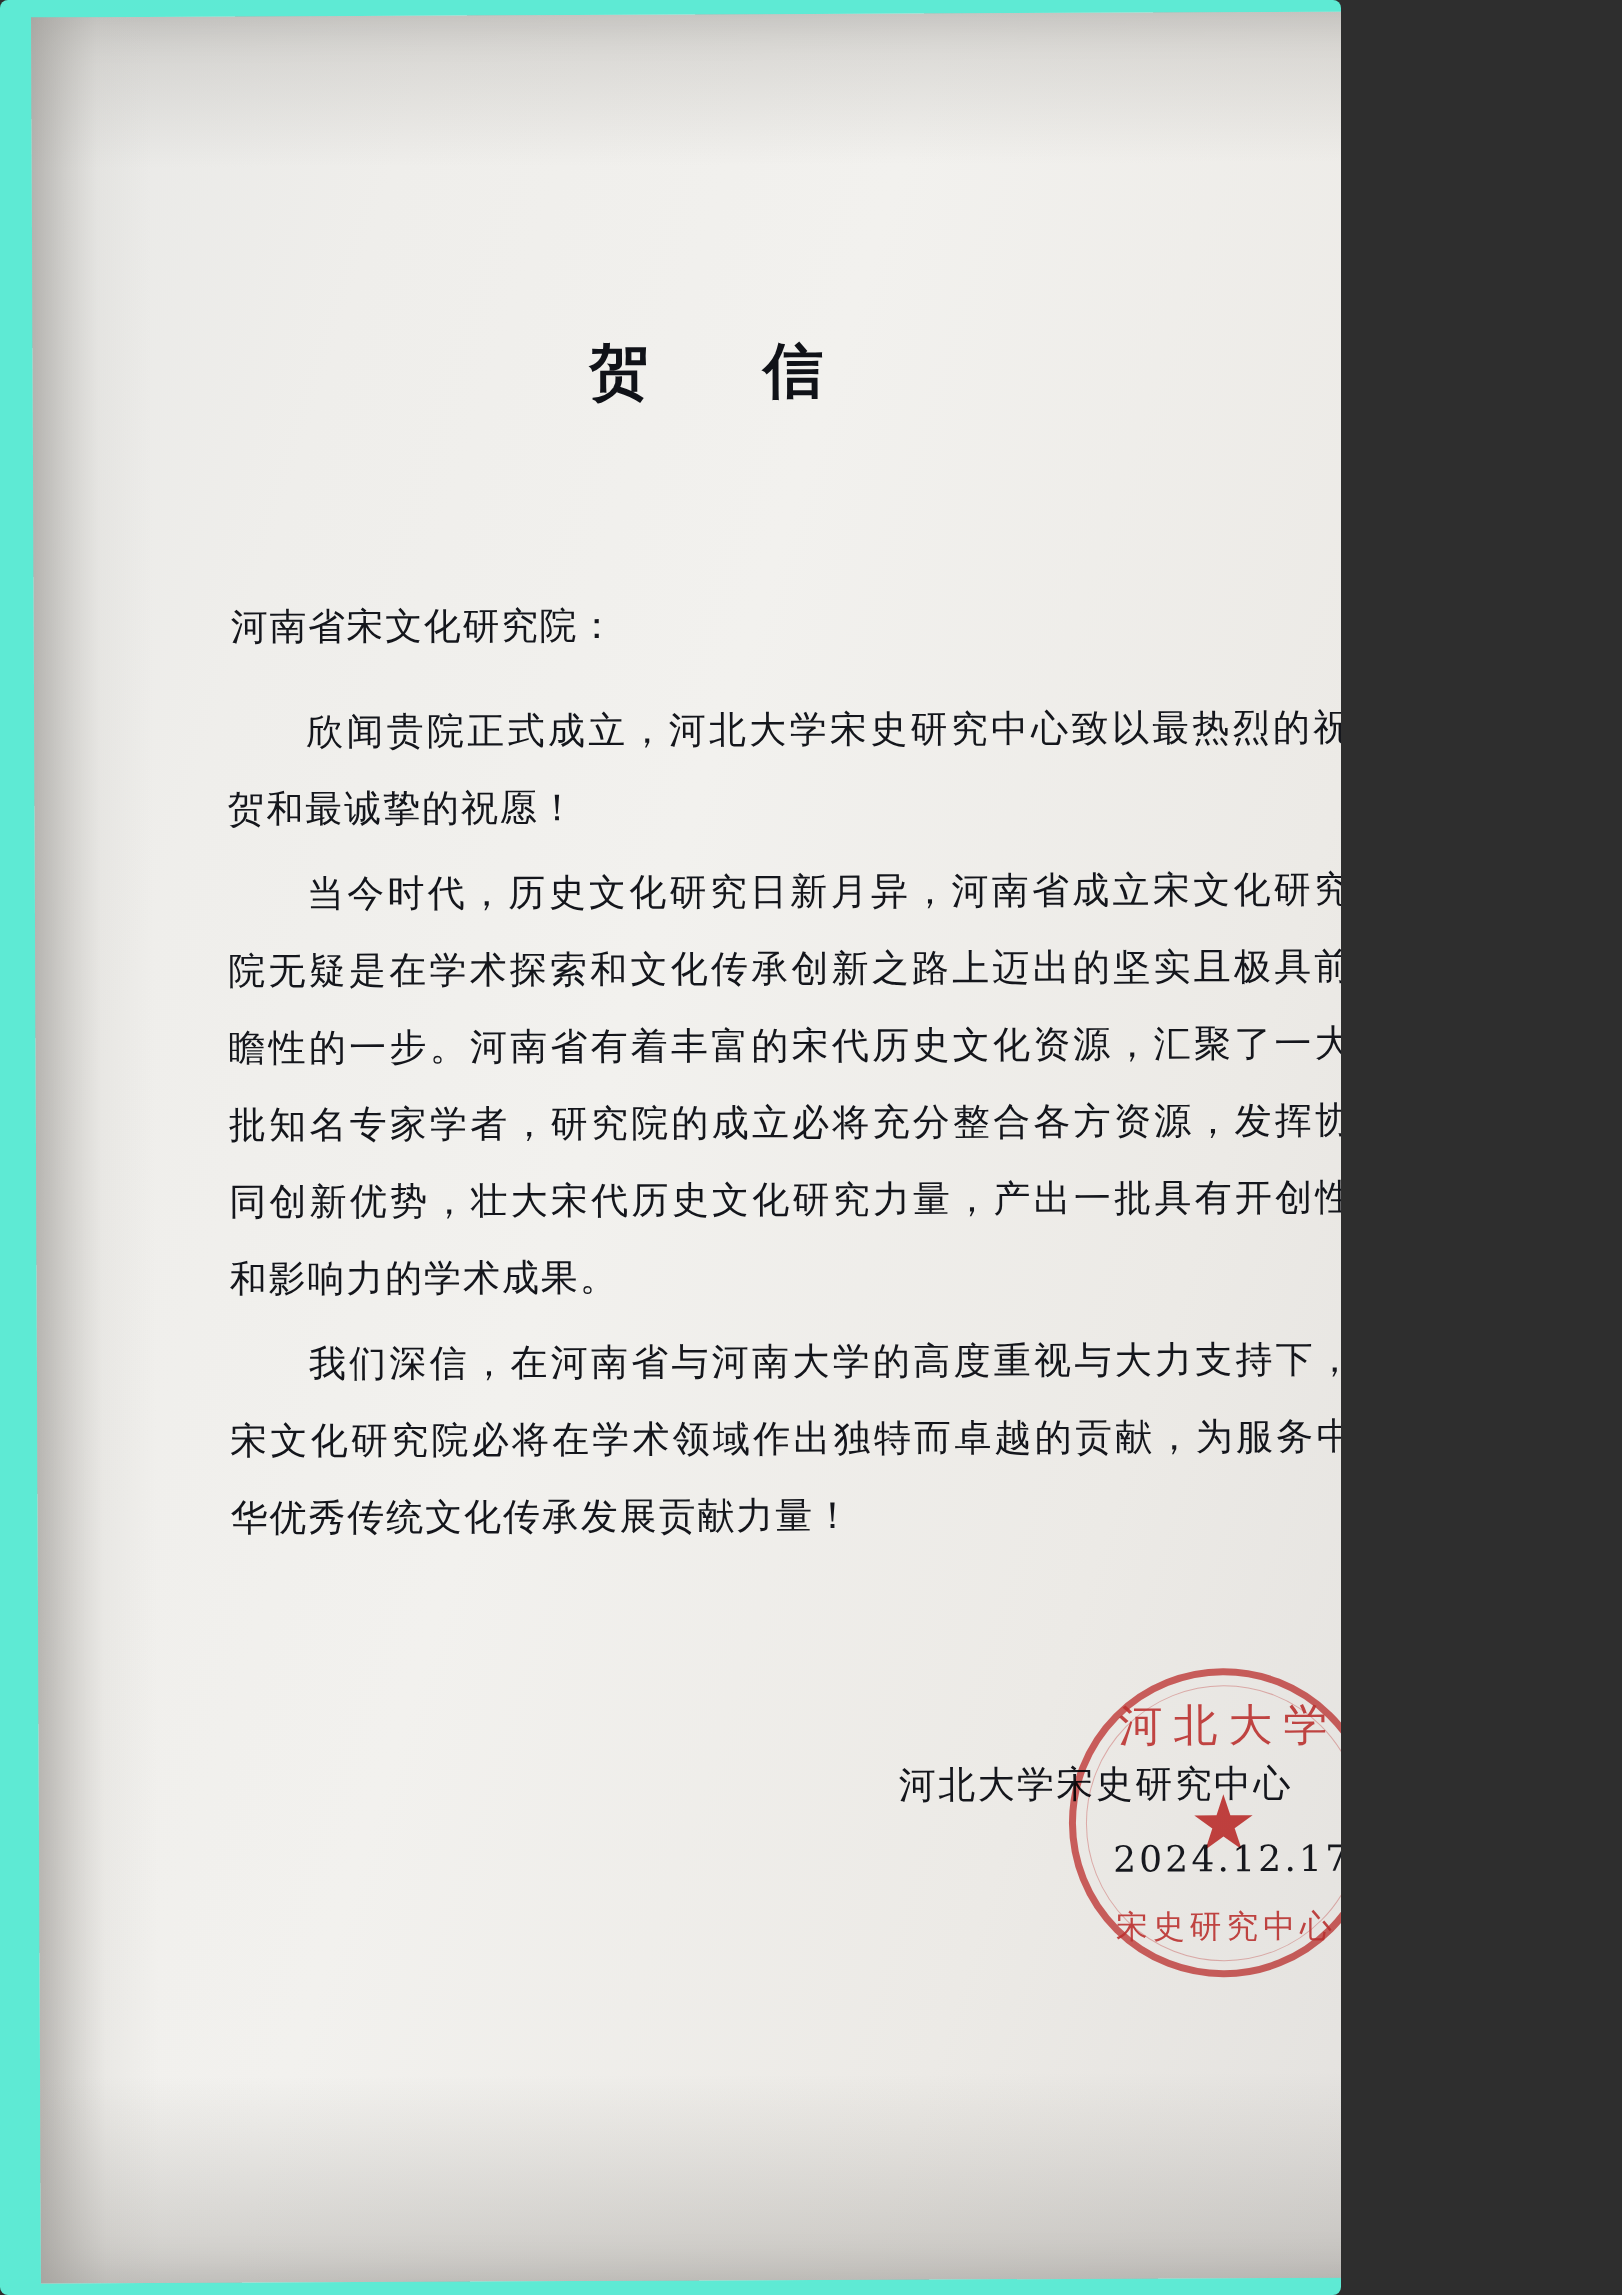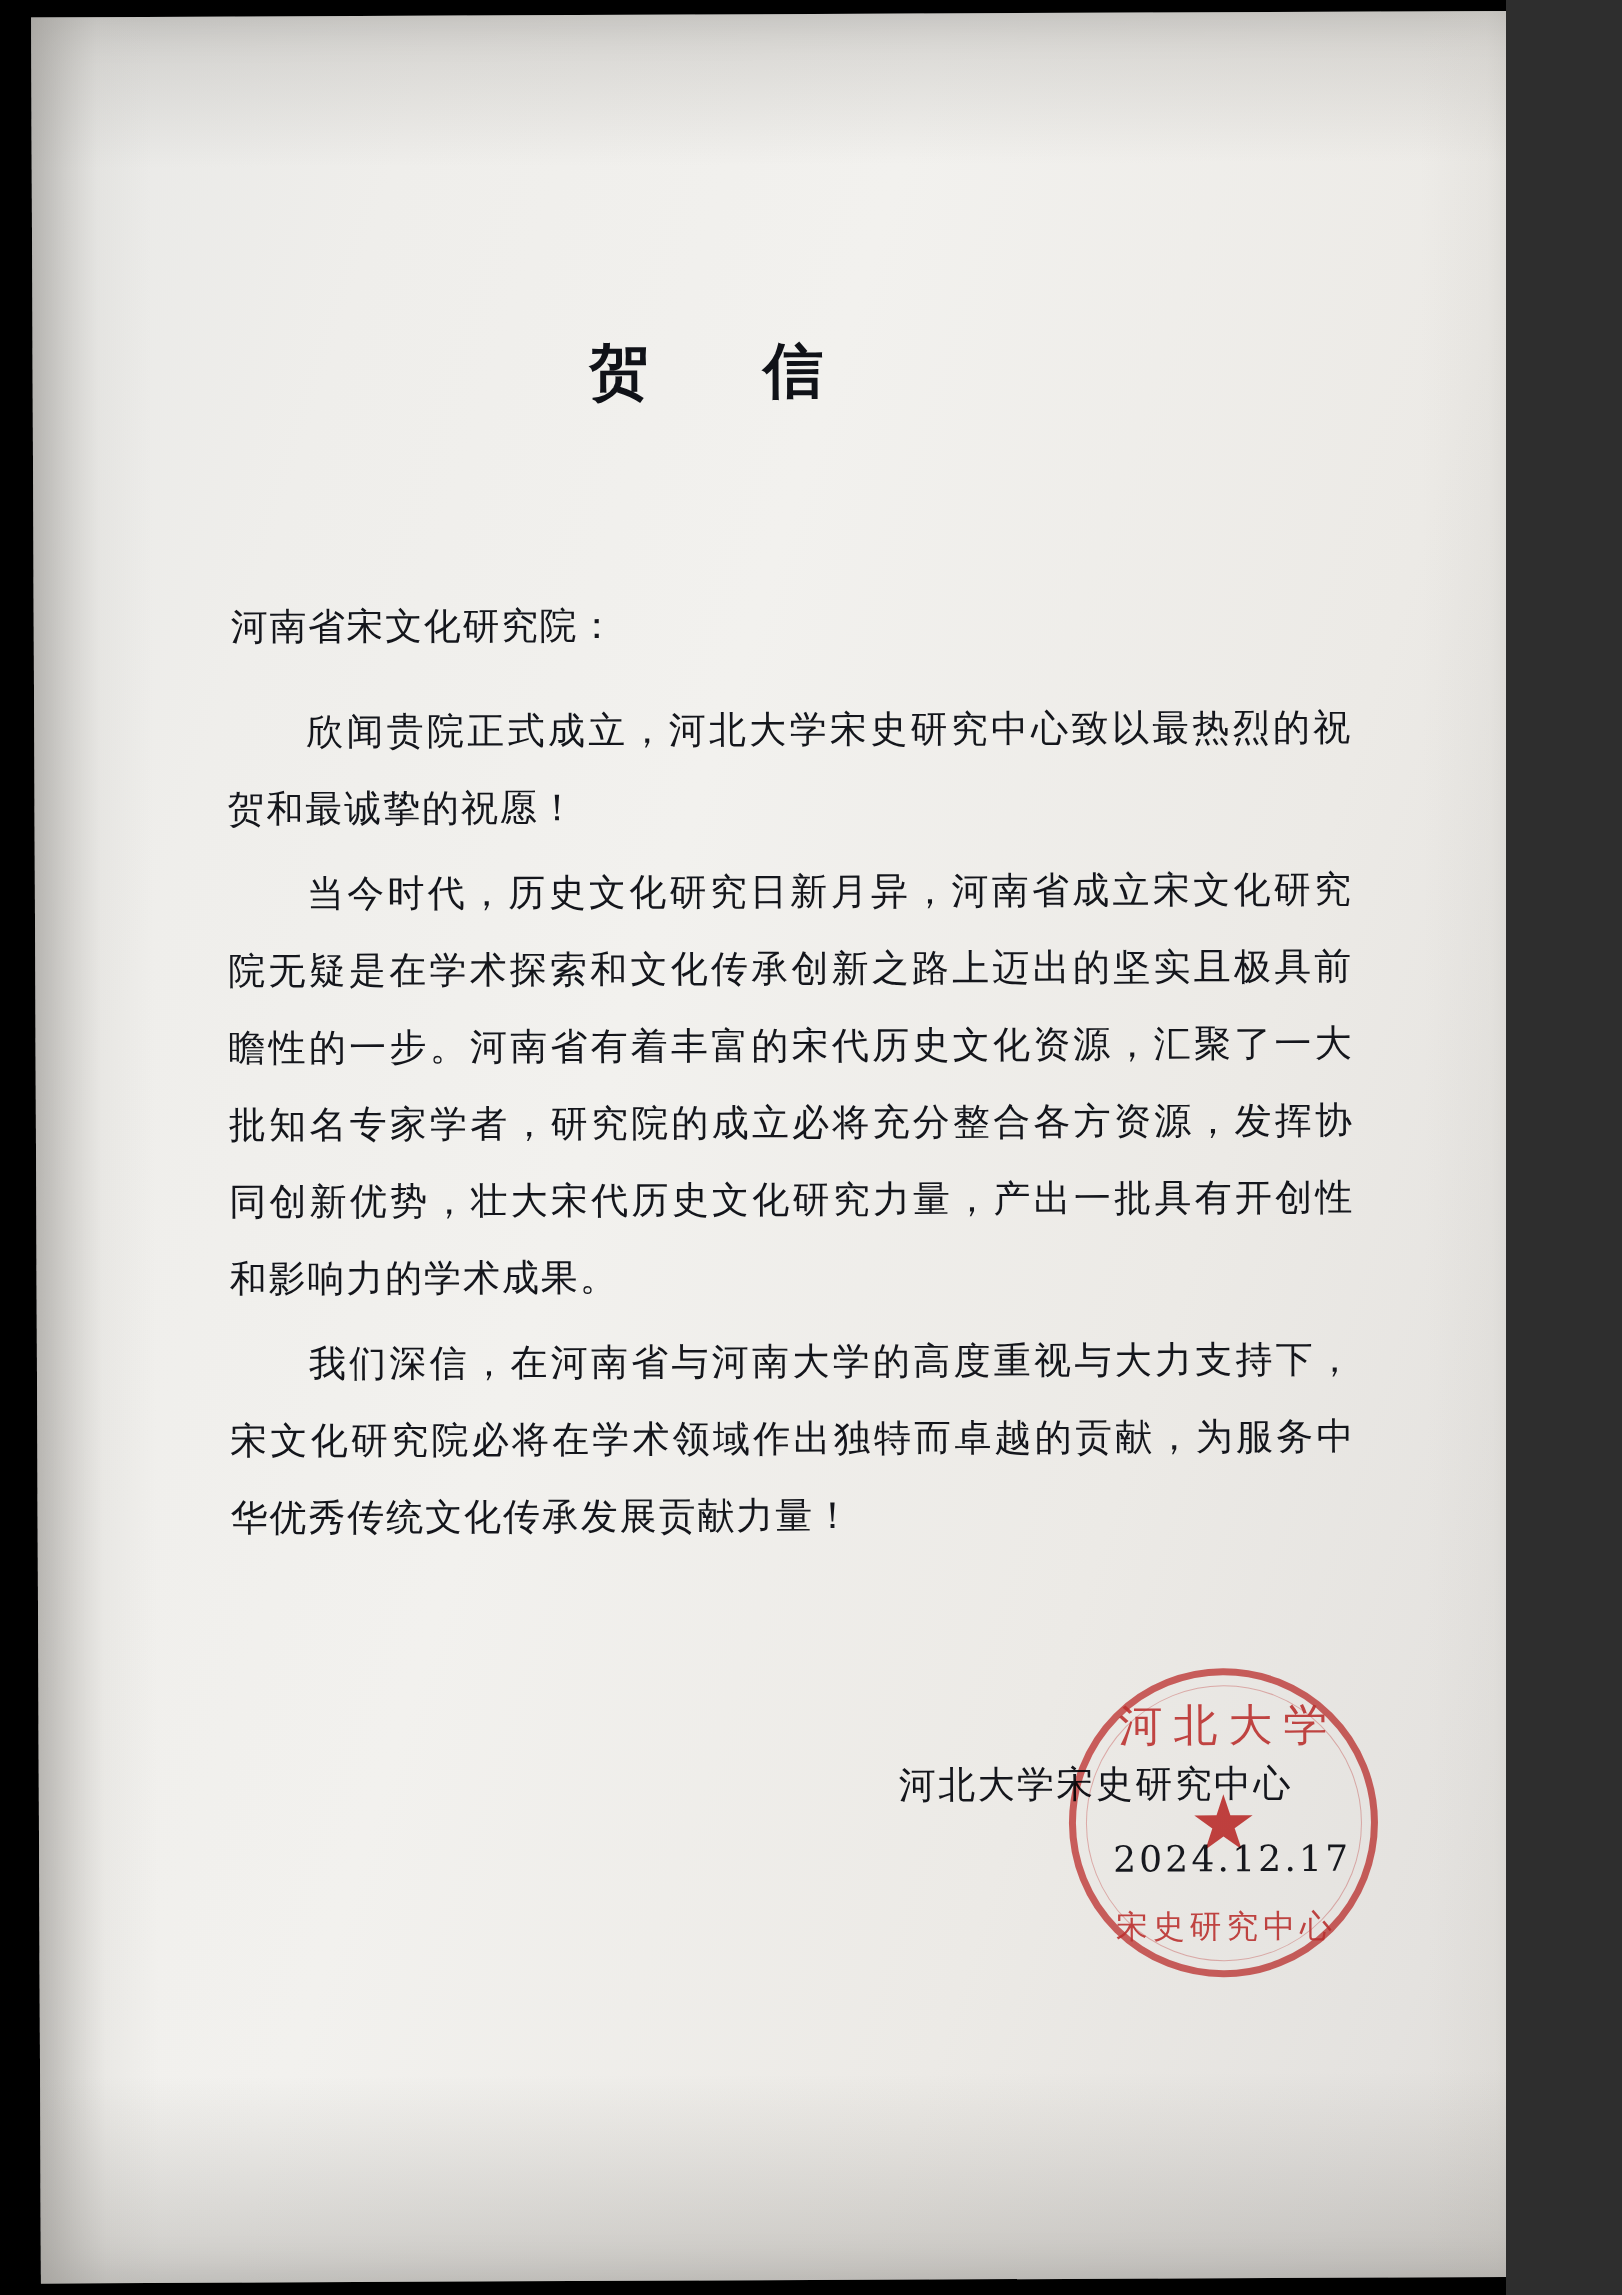--- a/index.html
+++ b/index.html
@@ -2,25 +2,26 @@
 <html lang="zh" style="font-size:12.7px"><head>
 <meta charset="utf-8">
 <style>
   html, body {
     margin: 0;
     padding: 0;
     background: #2e2e2e;
   }
   .page {
     position: relative;
-    width: 1506px;
+    width: 1341px;
     height: 2295px;
     overflow: hidden;
-    background: #000000;
+    background: #5eead4;
     font-family: "DejaVu Sans", sans-serif;
+    border-radius: 8px;
   }
   
   .paper {
     position: absolute;
     left: 36px;
     top: 14.3px;
     width: 1555px;
     height: 2266px;
     background:
       linear-gradient(108deg, #e8e8e6 0%, #efeeeb 18%, #f2f1ee 40%, #eceae6 68%, #e4e2df 88%, #dedbd6 100%);

